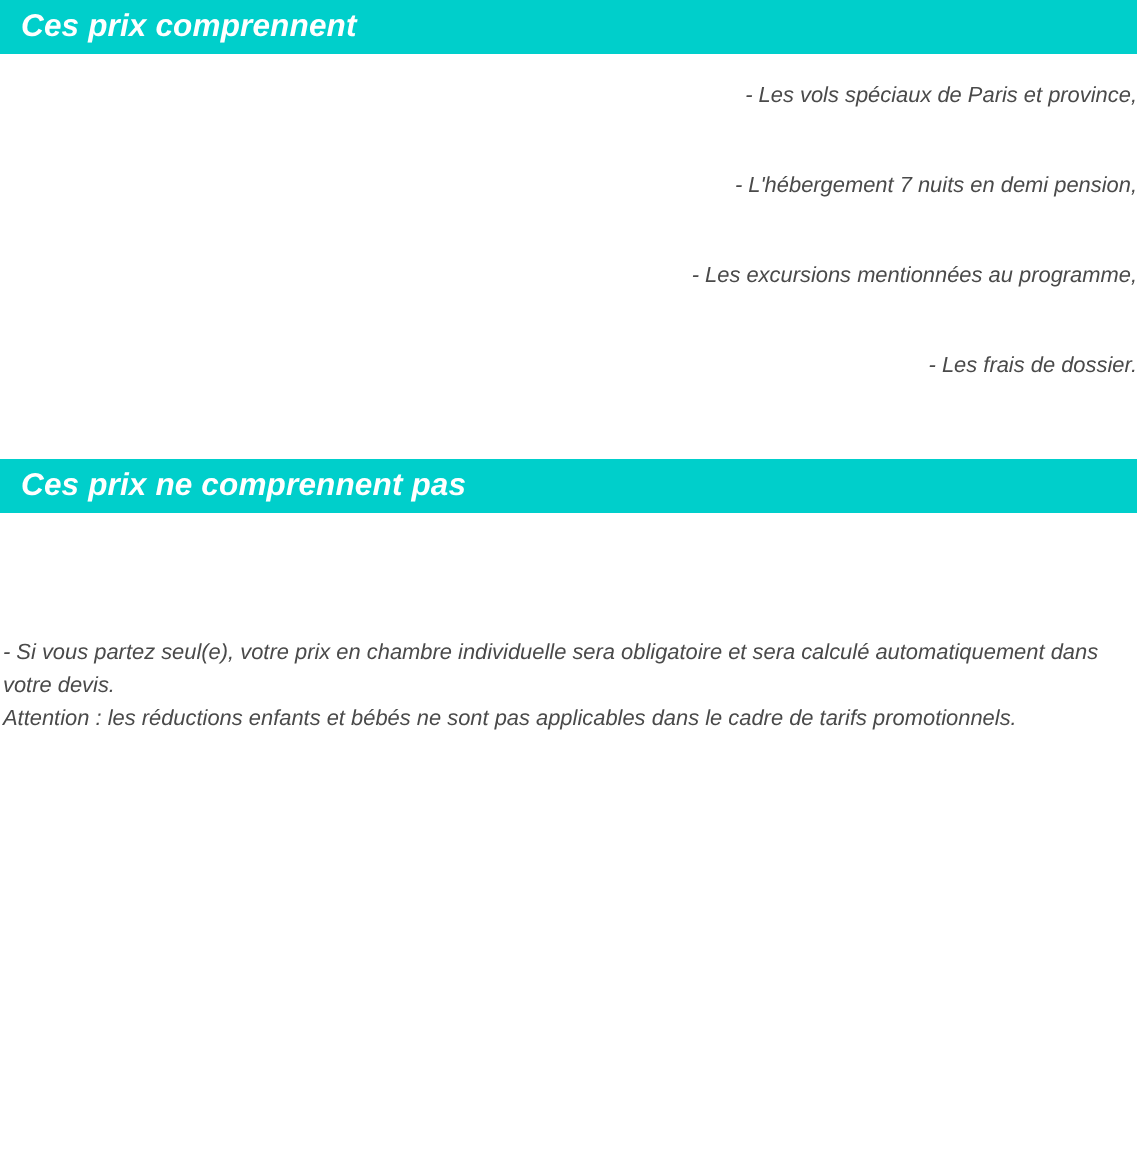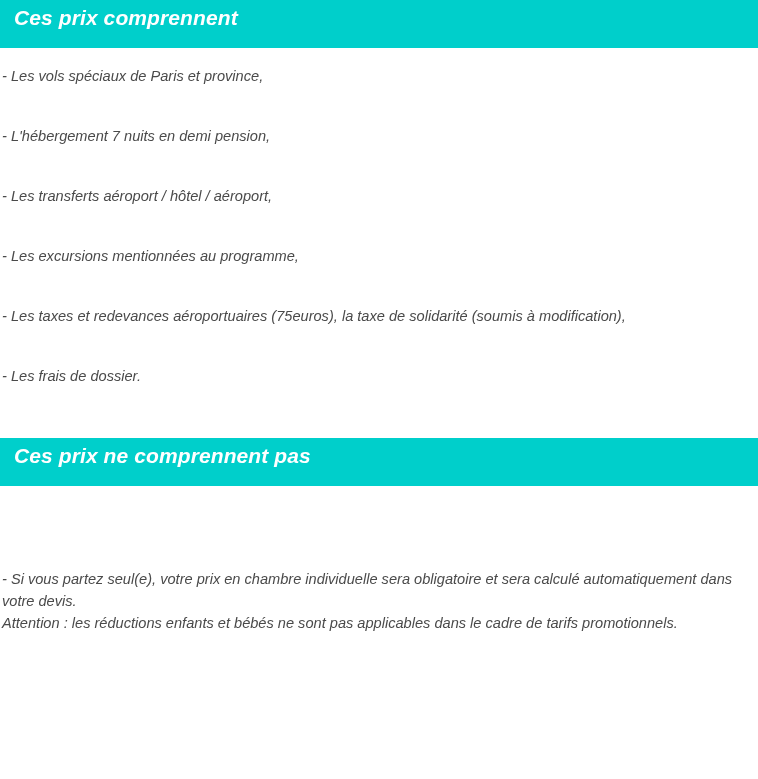--- a/index.html
+++ b/index.html
@@ -18,35 +18,36 @@
     width: 758px;
     position: relative;
   }
   .section-header {
     background: #00cfcb;
     color: #ffffff;
     font-style: italic;
     font-weight: bold;
     font-size: 21px;
     line-height: 36px;
-    height: 48px;
+    height: 36px;
     padding-left: 14px;
     box-sizing: border-box;
     white-space: nowrap;
     letter-spacing: 0.1px;
   }
   .section-body {
     padding-left: 2px;
   }
   .list-item {
     font-style: italic;
     font-size: 14.6px;
     color: #4a4a4a;
     line-height: 18px;
     white-space: nowrap;
+    text-align: right;
   }
   
   .spaced .list-item {
     margin-top: 42px;
   }
   .spaced .list-item:first-child {
     margin-top: 19px;
   }
   
   .tight {
@@ -65,23 +66,21 @@
 </head>
 <body>
 
 <div class="page">
 
   <div class="section">
     <div class="section-header">Ces prix comprennent</div>
     <div class="section-body spaced">
       <div class="list-item">- Les vols spéciaux de Paris et province,</div>
       <div class="list-item">- L'hébergement 7 nuits en demi pension,</div>
-      <div class="list-item">- Les transferts aéroport / hôtel / aéroport,</div>
       <div class="list-item">- Les excursions mentionnées au programme,</div>
-      <div class="list-item">- Les taxes et redevances aéroportuaires (75euros), la taxe de solidarité (soumis à modification),</div>
       <div class="list-item">- Les frais de dossier.</div>
     </div>
   </div>
 
   <div class="gap-1"></div>
 
   <div class="section">
     <div class="section-header">Ces prix ne comprennent pas</div>
   </div>
 

